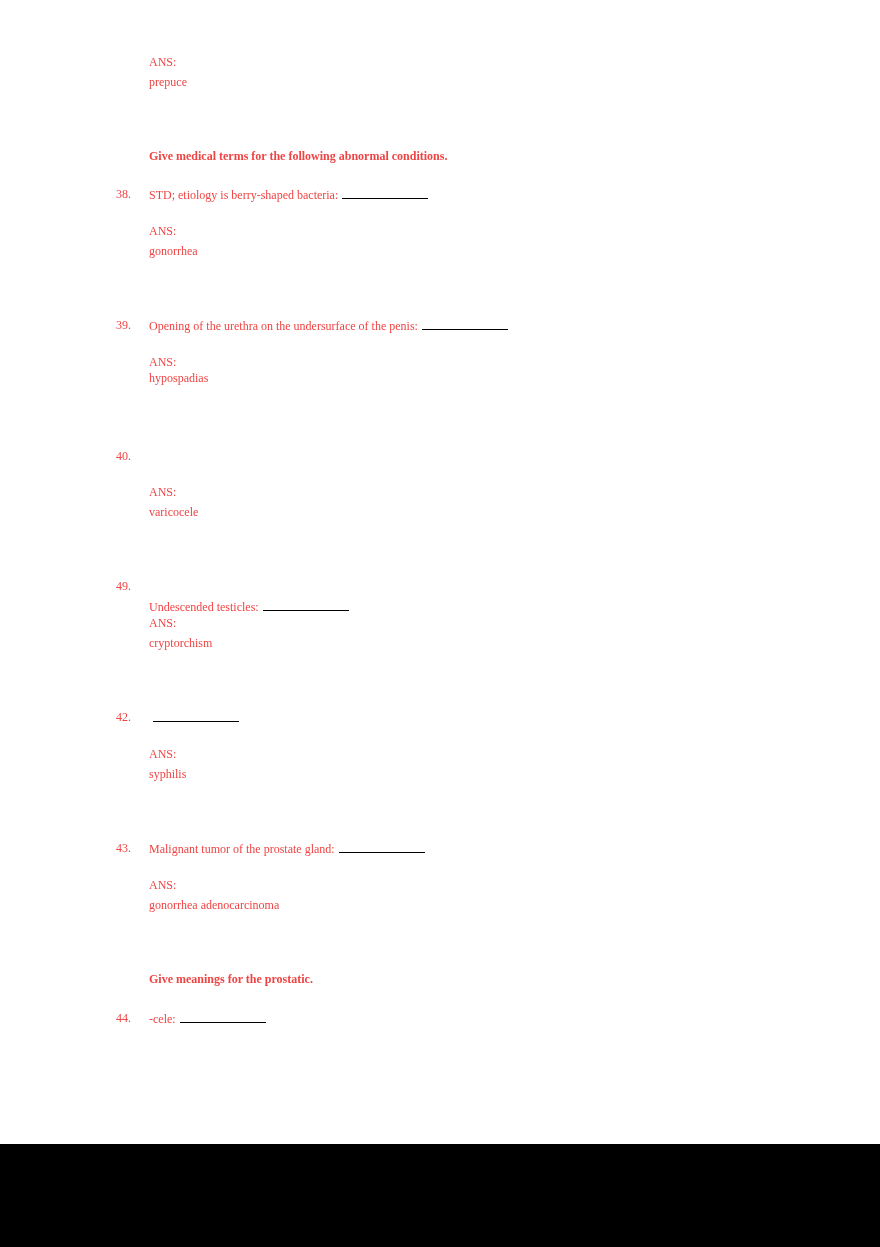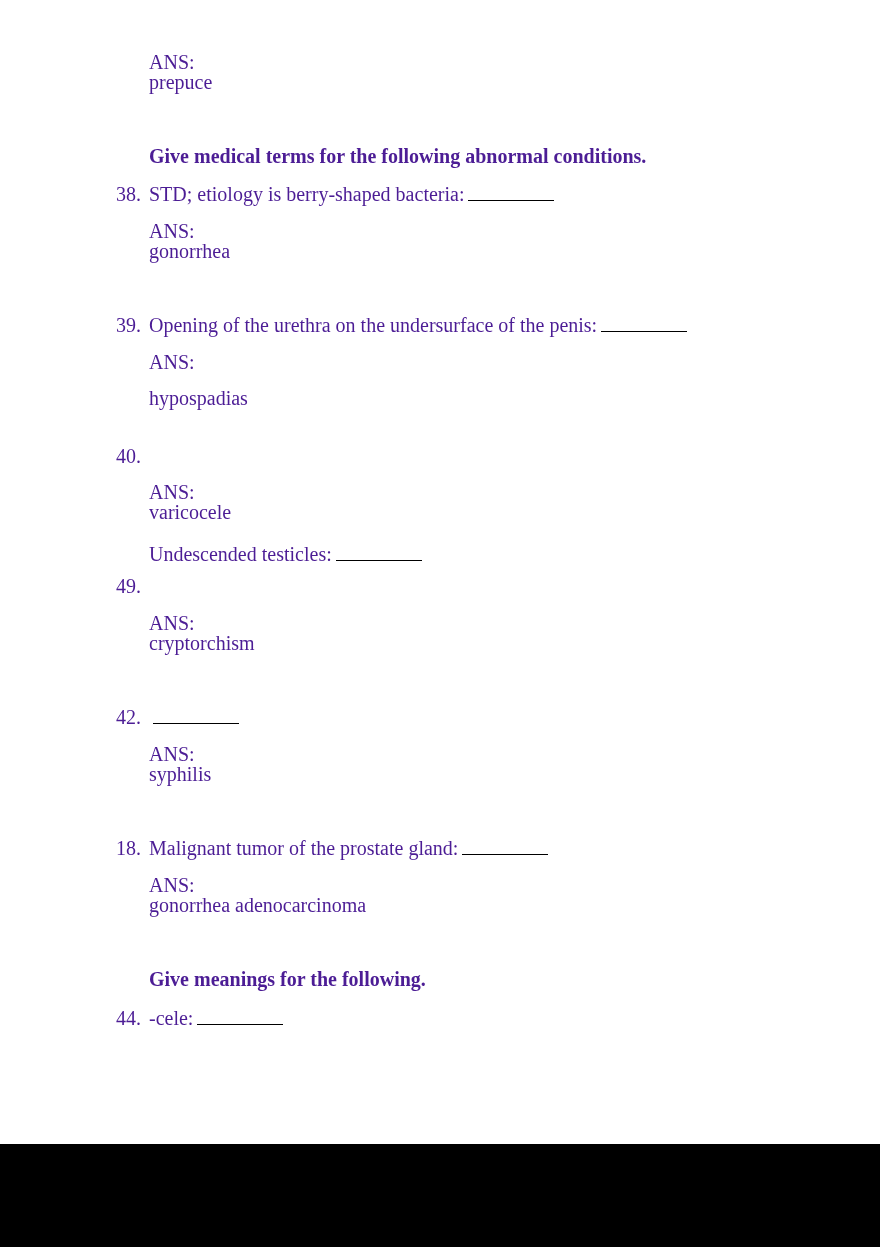--- a/index.html
+++ b/index.html
@@ -1,18 +1,18 @@
 <!DOCTYPE html>
 <html><head>
   <meta charset="utf-8">
   <style>
     html, body { margin: 0; padding: 0; }
     body { width: 880px; height: 1247px; background: #000; position: relative; overflow: hidden; }
     .page { position: absolute; left: 0; top: 0; width: 880px; height: 1144px; background: #fff; }
-    .t { position: absolute; font-family: "Liberation Serif", serif; font-size: 20px; color: #4c1d95; white-space: nowrap; line-height: 20px; }
+    .t { position: absolute; font-family: "Liberation Serif", serif; font-size: 12px; color: #ef4444; white-space: nowrap; line-height: 20px; }
     .b { font-weight: bold; }
     .num { left: 116px; }
     .txt { left: 149px; }
     .blank { display: inline-block; width: 86px; border-bottom: 1px solid #000; height: 14px; vertical-align: baseline; margin-left: 4px; }
   </style>
 </head>
 <body>
 
 <div class="page">
 
@@ -22,39 +22,39 @@
   <div class="t txt b" style="top:146px">Give medical terms for the following abnormal conditions.</div>
 
   <div class="t num" style="top:184px">38.</div>
   <div class="t txt" style="top:184px"><span>STD; etiology is berry-shaped bacteria:</span><span class="blank"></span></div>
   <div class="t txt" style="top:221px">ANS:</div>
   <div class="t txt" style="top:241px">gonorrhea</div>
 
   <div class="t num" style="top:315px">39.</div>
   <div class="t txt" style="top:315px"><span>Opening of the urethra on the undersurface of the penis:</span><span class="blank"></span></div>
   <div class="t txt" style="top:352px">ANS:</div>
-  <div class="t txt" style="top:388px">hypospadias</div>
+  <div class="t txt" style="top:368px">hypospadias</div>
 
   <div class="t num" style="top:446px">40.</div>
   <div class="t txt" style="top:482px">ANS:</div>
   <div class="t txt" style="top:502px">varicocele</div>
 
   <div class="t num" style="top:576px">49.</div>
-  <div class="t txt" style="top:544px"><span>Undescended testicles:</span><span class="blank"></span></div>
+  <div class="t txt" style="top:596px"><span>Undescended testicles:</span><span class="blank"></span></div>
   <div class="t txt" style="top:613px">ANS:</div>
   <div class="t txt" style="top:633px">cryptorchism</div>
 
   <div class="t num" style="top:707px">42.</div>
   <div class="t txt" style="top:707px"><span class="blank"></span></div>
   <div class="t txt" style="top:744px">ANS:</div>
   <div class="t txt" style="top:764px">syphilis</div>
 
-  <div class="t num" style="top:838px">18.</div>
+  <div class="t num" style="top:838px">43.</div>
   <div class="t txt" style="top:838px"><span>Malignant tumor of the prostate gland:</span><span class="blank"></span></div>
   <div class="t txt" style="top:875px">ANS:</div>
   <div class="t txt" style="top:895px">gonorrhea adenocarcinoma</div>
 
-  <div class="t txt b" style="top:969px">Give meanings for the following.</div>
+  <div class="t txt b" style="top:969px">Give meanings for the prostatic.</div>
 
   <div class="t num" style="top:1008px">44.</div>
   <div class="t txt" style="top:1008px"><span>-cele:</span><span class="blank"></span></div>
 
 </div>
 
 </body></html>

